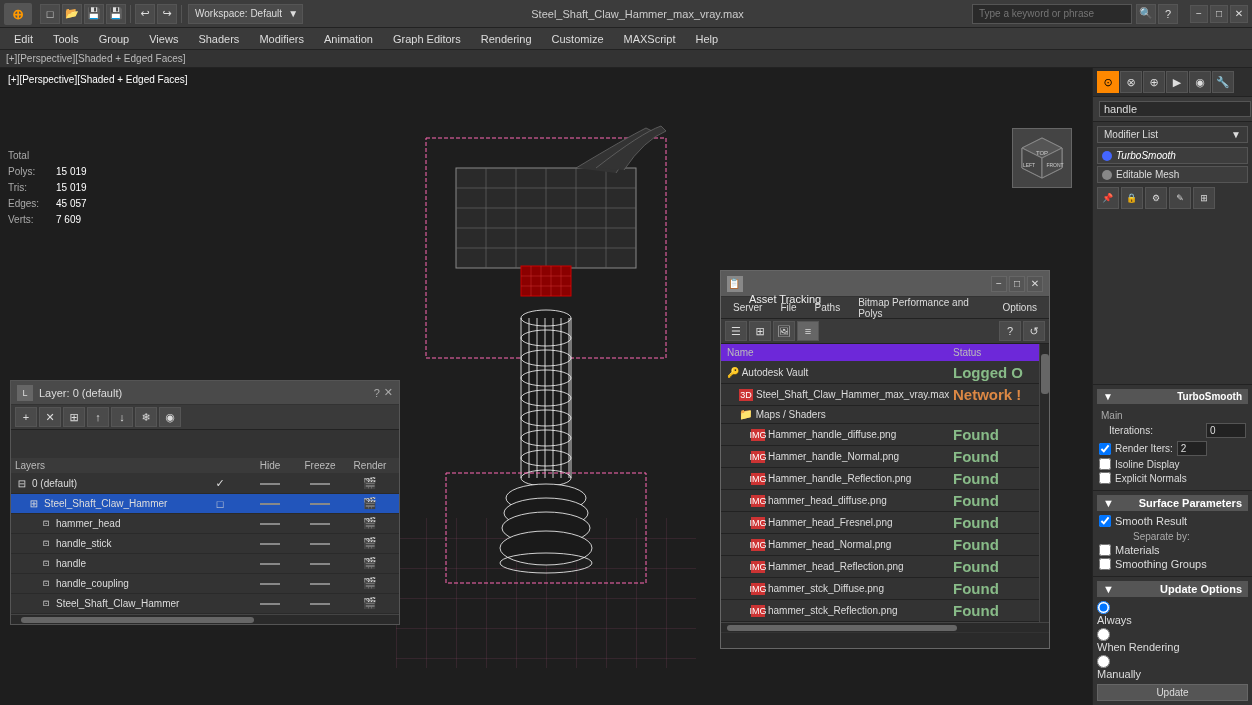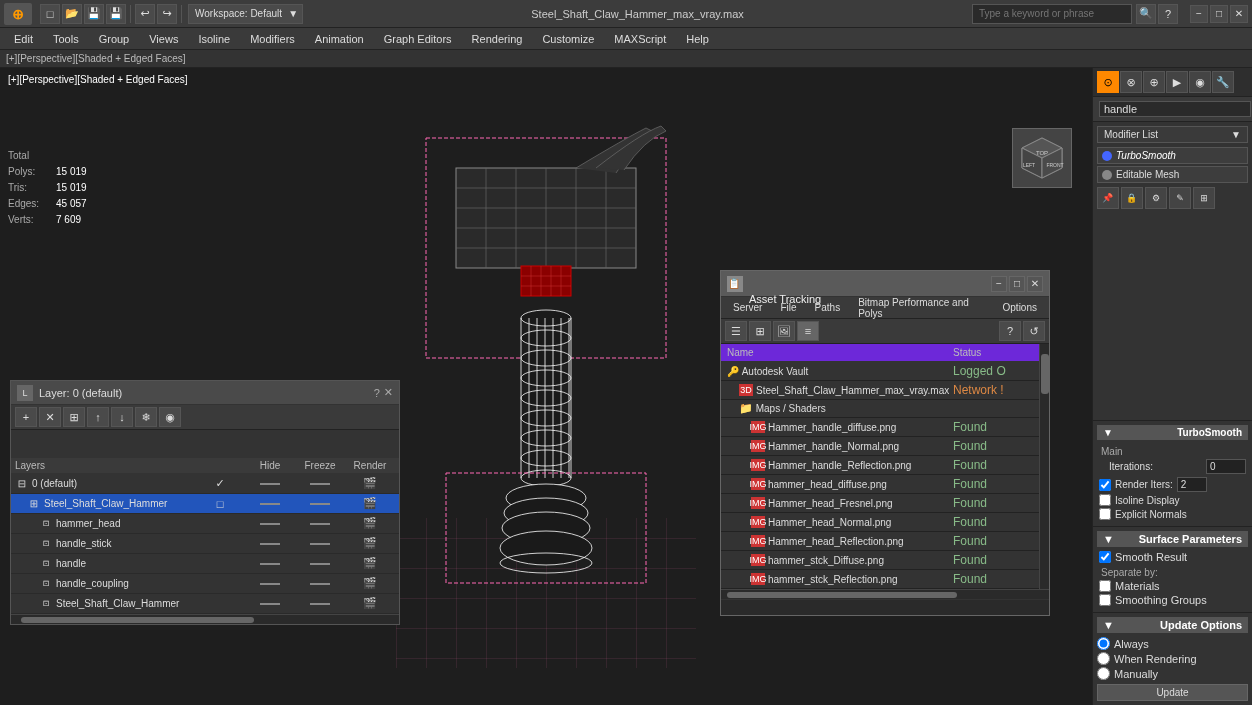--- a/index.html
+++ b/index.html
@@ -301,22 +301,23 @@
     .surface-section {
       padding: 4px;
       border-top: 1px solid #222;
     }
     .update-options {
       padding: 4px;
       border-top: 1px solid #222;
     }
     .radio-row {
       display: flex;
-      align-items: flex-end;
+      align-items: flex-start;
       margin-bottom: 2px;
+      flex-direction: column;
     }
     .update-btn {
       background: #555;
       border: 1px solid #666;
       color: #ddd;
       padding: 2px 16px;
       cursor: pointer;
       font-size: 10px;
       margin-top: 4px;
       display: block;
@@ -521,21 +522,21 @@
     .asset-file-icon {
       width: 14px; height: 12px;
       display: inline-flex; align-items: center; justify-content: center;
       font-size: 9px;
       margin-right: 3px;
       background: #c33;
       color: #fff;
       font-weight: normal;
     }
     .asset-row-name { flex: 1; font-size: 10px; color: #ddd; }
-    .asset-row-status { width: 80px; font-size: 12px; color: #ddd; }
+    .asset-row-status { width: 80px; font-size: 15px; color: #ddd; font-weight: bold; }
     .status-logged { color: #88bb88; }
     .status-network { color: #dd8844; }
     .status-found { color: #88bb88; }
     .asset-scroll-h {
       height: 10px;
       background: #2a2a2a;
       border-top: 1px solid #444;
       position: relative;
     }
     .asset-scroll-thumb {
@@ -593,21 +594,21 @@
     <div class="win-btn">□</div>
     <div class="win-btn">✕</div>
   </div>
 </div>
 
 <div id="menu-bar">
   <div class="menu-item">Edit</div>
   <div class="menu-item">Tools</div>
   <div class="menu-item">Group</div>
   <div class="menu-item">Views</div>
-  <div class="menu-item">Isoline</div>
+  <div class="menu-item">Shaders</div>
   <div class="menu-item">Modifiers</div>
   <div class="menu-item">Animation</div>
   <div class="menu-item">Graph Editors</div>
   <div class="menu-item">Rendering</div>
   <div class="menu-item">Customize</div>
   <div class="menu-item">MAXScript</div>
   <div class="menu-item">Help</div>
 </div>
 
 <div id="status-bar">
@@ -799,21 +800,21 @@
 
     <div class="surface-section">
       <div class="ts-header">
         <span>▼</span>
         <span>Surface Parameters</span>
       </div>
       <div class="ts-check-row">
         <input type="checkbox" checked="" class="ts-checkbox" style="">
         <span>Smooth Result</span>
       </div>
-      <div style="padding:2px 4px;font-size:10px;color:#aaa;">Separate by:</div>
+      <div style="padding:2px 4px;font-size:10px;color:#aaa;margin-left:32px;">Separate by:</div>
       <div class="ts-check-row">
         <input type="checkbox" class="ts-checkbox" style="">
         <span>Materials</span>
       </div>
       <div class="ts-check-row">
         <input type="checkbox" class="ts-checkbox" style="">
         <span>Smoothing Groups</span>
       </div>
     </div>
 

